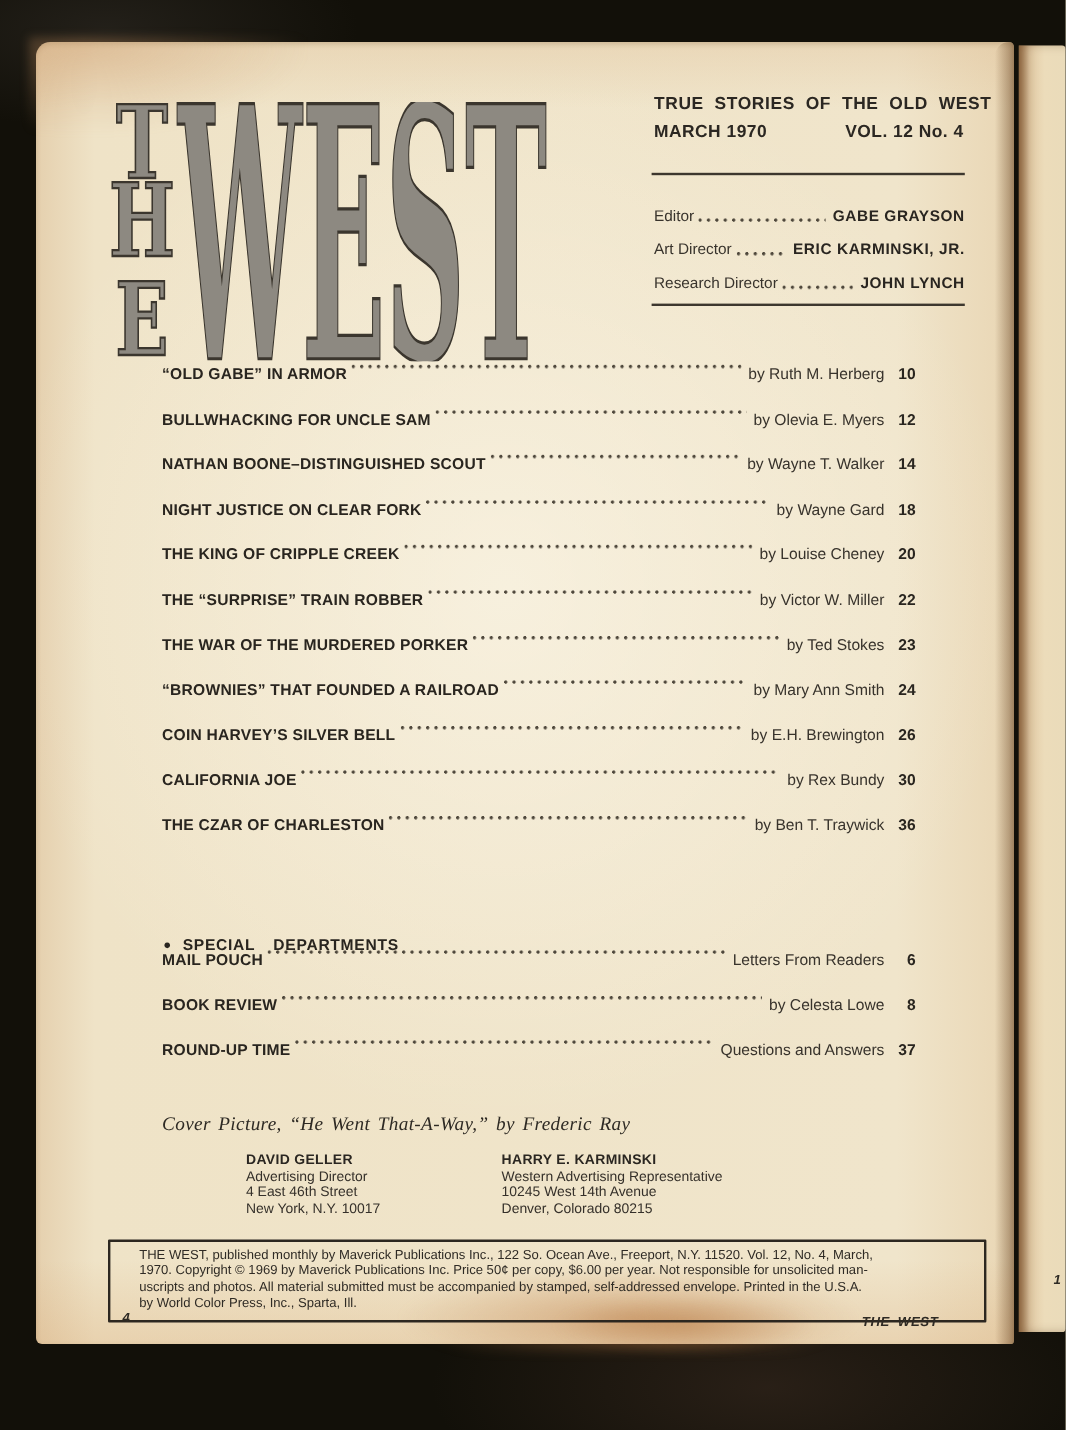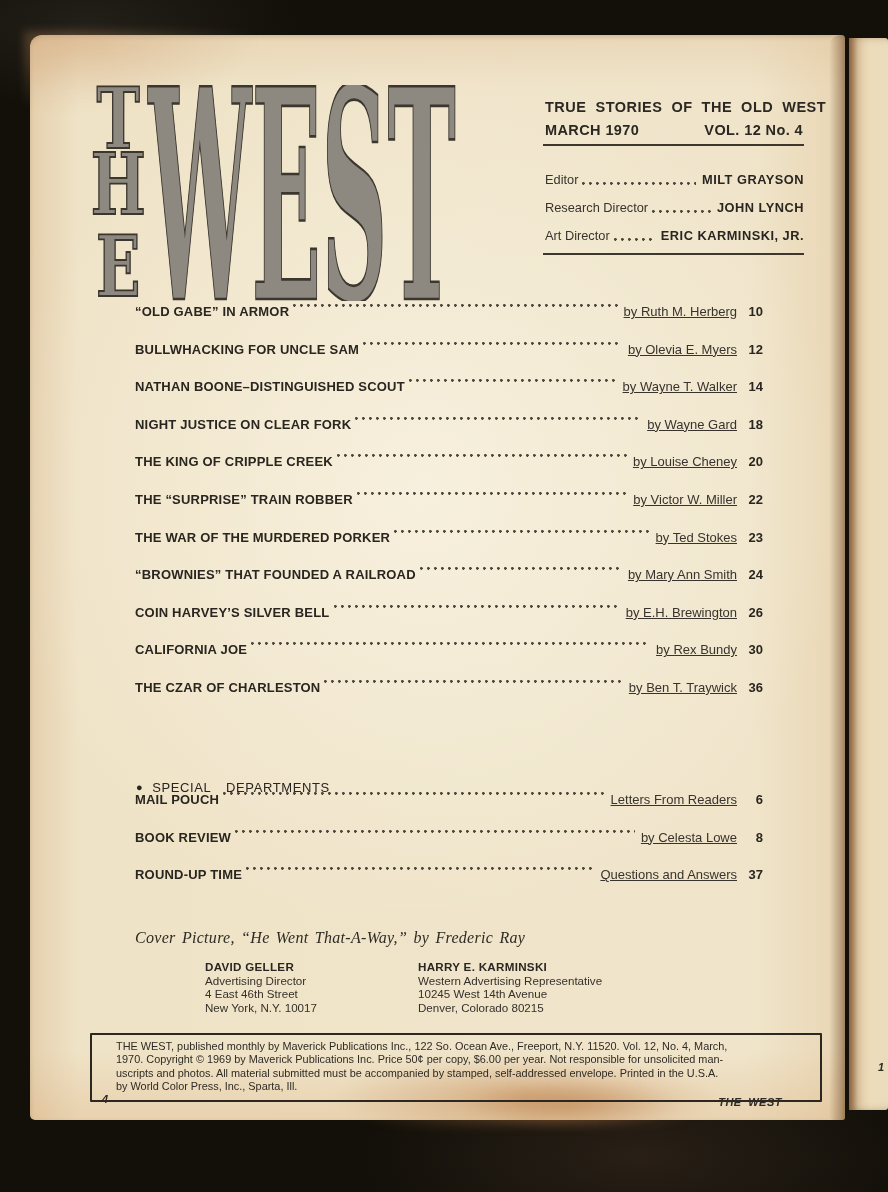--- a/index.html
+++ b/index.html
@@ -33,41 +33,41 @@
   .stain{position:absolute;pointer-events:none;filter:blur(4px);}
   #stain-bottom{left:300px;top:1022px;width:390px;height:70px;
     background:radial-gradient(ellipse at 50% 60%, rgba(190,127,72,.5), rgba(190,127,72,0) 70%);}
   #stain-bottom2{left:430px;top:1045px;width:220px;height:48px;
     background:radial-gradient(ellipse, rgba(178,115,60,.42), rgba(178,115,60,0) 70%);}
   #stain-topleft{left:-6px;top:-4px;width:230px;height:80px;
     background:radial-gradient(ellipse at 20% 10%, rgba(200,145,95,.35), rgba(200,145,95,0) 72%);}
   
   #masthead{position:absolute;left:62px;top:50px;width:372px;height:216px;}
   
-  #issue-block{position:absolute;left:515px;top:64px;width:258px;}
+  #issue-block{position:absolute;left:515px;top:44px;width:258px;}
   .hdr-line1{font-weight:bold;font-size:14.5px;letter-spacing:.5px;word-spacing:4.5px;white-space:nowrap;color:#2b2722;}
   .hdr-line2{display:flex;justify-content:space-between;font-weight:bold;font-size:14.5px;letter-spacing:.4px;margin-top:7px;color:#2b2722;}
   .rule{position:absolute;left:513px;width:261px;height:2px;background:#3d372e;}
   #rule-1{top:109px;} #rule-2{top:218px;}
   #staff{position:absolute;left:515px;top:124px;width:259px;font-size:12.8px;}
   .staff-row{display:flex;align-items:flex-end;height:28px;}
   .staff-role{white-space:nowrap;color:#38332c;}
   .staff-name{font-weight:bold;white-space:nowrap;letter-spacing:.5px;color:#292520;}
   
   .leader{flex:1 1 12px;height:3px;margin:0 6px 2px 4px;
     background:radial-gradient(circle at 1.4px 1.4px,#4e473b 1.15px,rgba(0,0,0,0) 1.6px);
     background-size:7px 3px;background-repeat:repeat-x;}
   
   #toc-articles{position:absolute;left:105px;top:269px;width:628px;}
   #toc-depts{position:absolute;left:105px;top:757px;width:628px;}
   .trow{display:flex;height:37.6px;font-size:13px;}
   .ttitle{font-weight:bold;letter-spacing:.2px;white-space:nowrap;color:#29251f;}
-  .tauthor{white-space:nowrap;color:#38332c;text-decoration:underline;}
+  .tauthor{white-space:nowrap;color:#38332c;}
   .tpage{font-weight:bold;width:26px;text-align:right;color:#29251f;}
-  #dept-header{position:absolute;left:106px;top:745px;font-size:13px;font-weight:normal;letter-spacing:.6px;color:#29251f;}
+  #dept-header{position:absolute;left:106px;top:745px;font-size:13px;font-weight:bold;letter-spacing:.6px;color:#29251f;}
   #dept-header .bullet{font-size:11px;margin-right:9px;position:relative;top:-1px;}
   #dept-header .dept-label{word-spacing:11px;}
   
   #cover-credit{position:absolute;left:105px;top:894px;width:628px;text-align:left;
     font-family:"Liberation Serif", serif;font-style:italic;font-size:16px;color:#2e2a24;letter-spacing:.3px;word-spacing:2px;}
   
   .ad-col{position:absolute;font-size:11.6px;line-height:13.6px;color:#35302a;}
   #ad-left{left:175px;top:925px;}
   #ad-right{left:388px;top:925px;}
   .ad-name{font-weight:bold;letter-spacing:.3px;color:#2a2621;}
@@ -117,33 +117,33 @@
       <span>VOL. 12 No. 4</span>
     </div>
   </div>
   <div class="rule" id="rule-1"></div>
 
   <div id="staff">
 
       <div class="staff-row">
         <span class="staff-role">Editor</span>
         <span class="leader"></span>
-        <span class="staff-name">MILT GRAYSON</span>
+        <span class="staff-name">GABE GRAYSON</span>
+      </div>
+
+      <div class="staff-row">
+        <span class="staff-role">Art Director</span>
+        <span class="leader"></span>
+        <span class="staff-name">ERIC KARMINSKI, JR.</span>
       </div>
 
       <div class="staff-row">
         <span class="staff-role">Research Director</span>
         <span class="leader"></span>
         <span class="staff-name">JOHN LYNCH</span>
-      </div>
-
-      <div class="staff-row">
-        <span class="staff-role">Art Director</span>
-        <span class="leader"></span>
-        <span class="staff-name">ERIC KARMINSKI, JR.</span>
       </div>
     </div>
   <div class="rule" id="rule-2"></div>
 
   <div id="toc-articles">
 
       <div class="trow">
         <span class="ttitle">“OLD GABE” IN ARMOR</span>
         <span class="leader"></span>
         <span class="tauthor">by Ruth M. Herberg</span>

